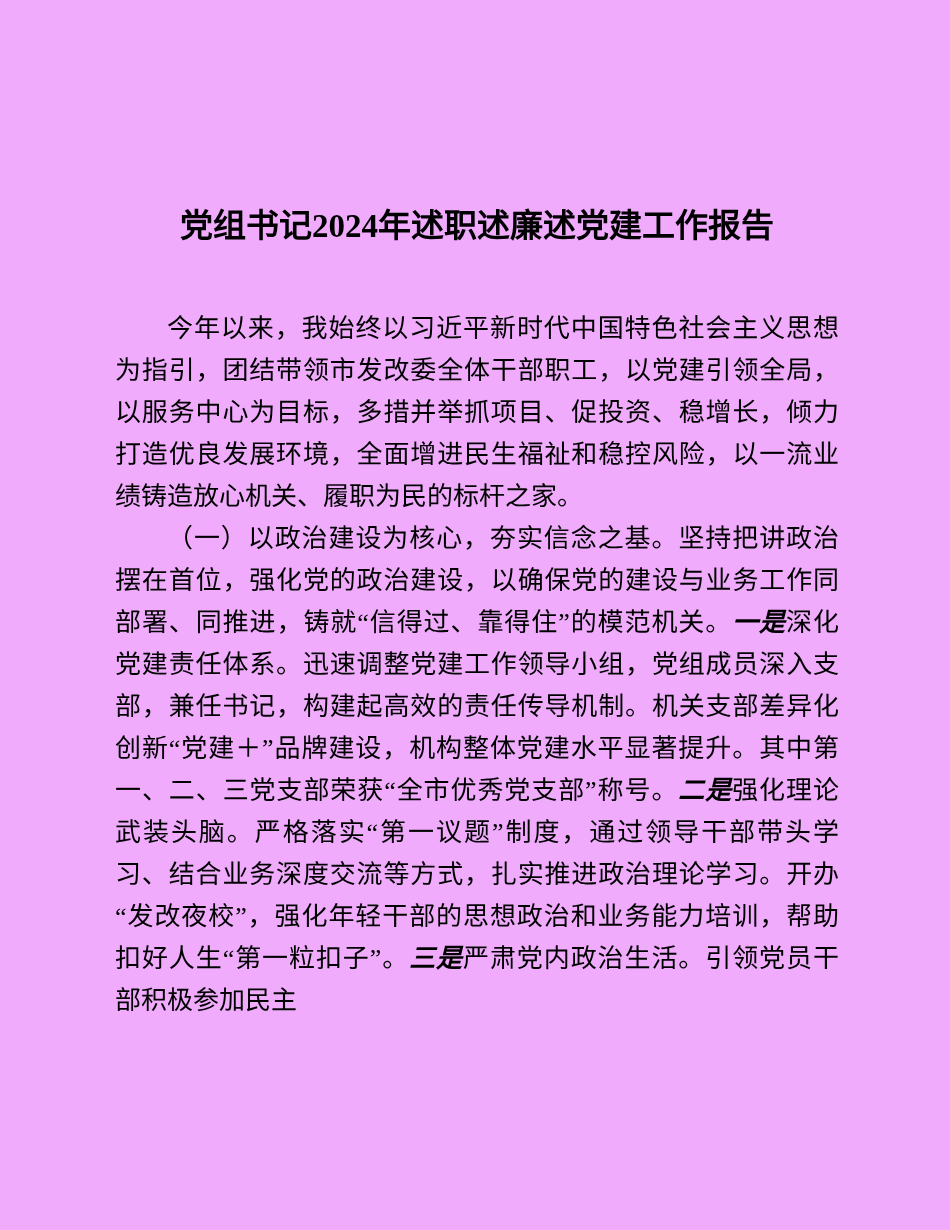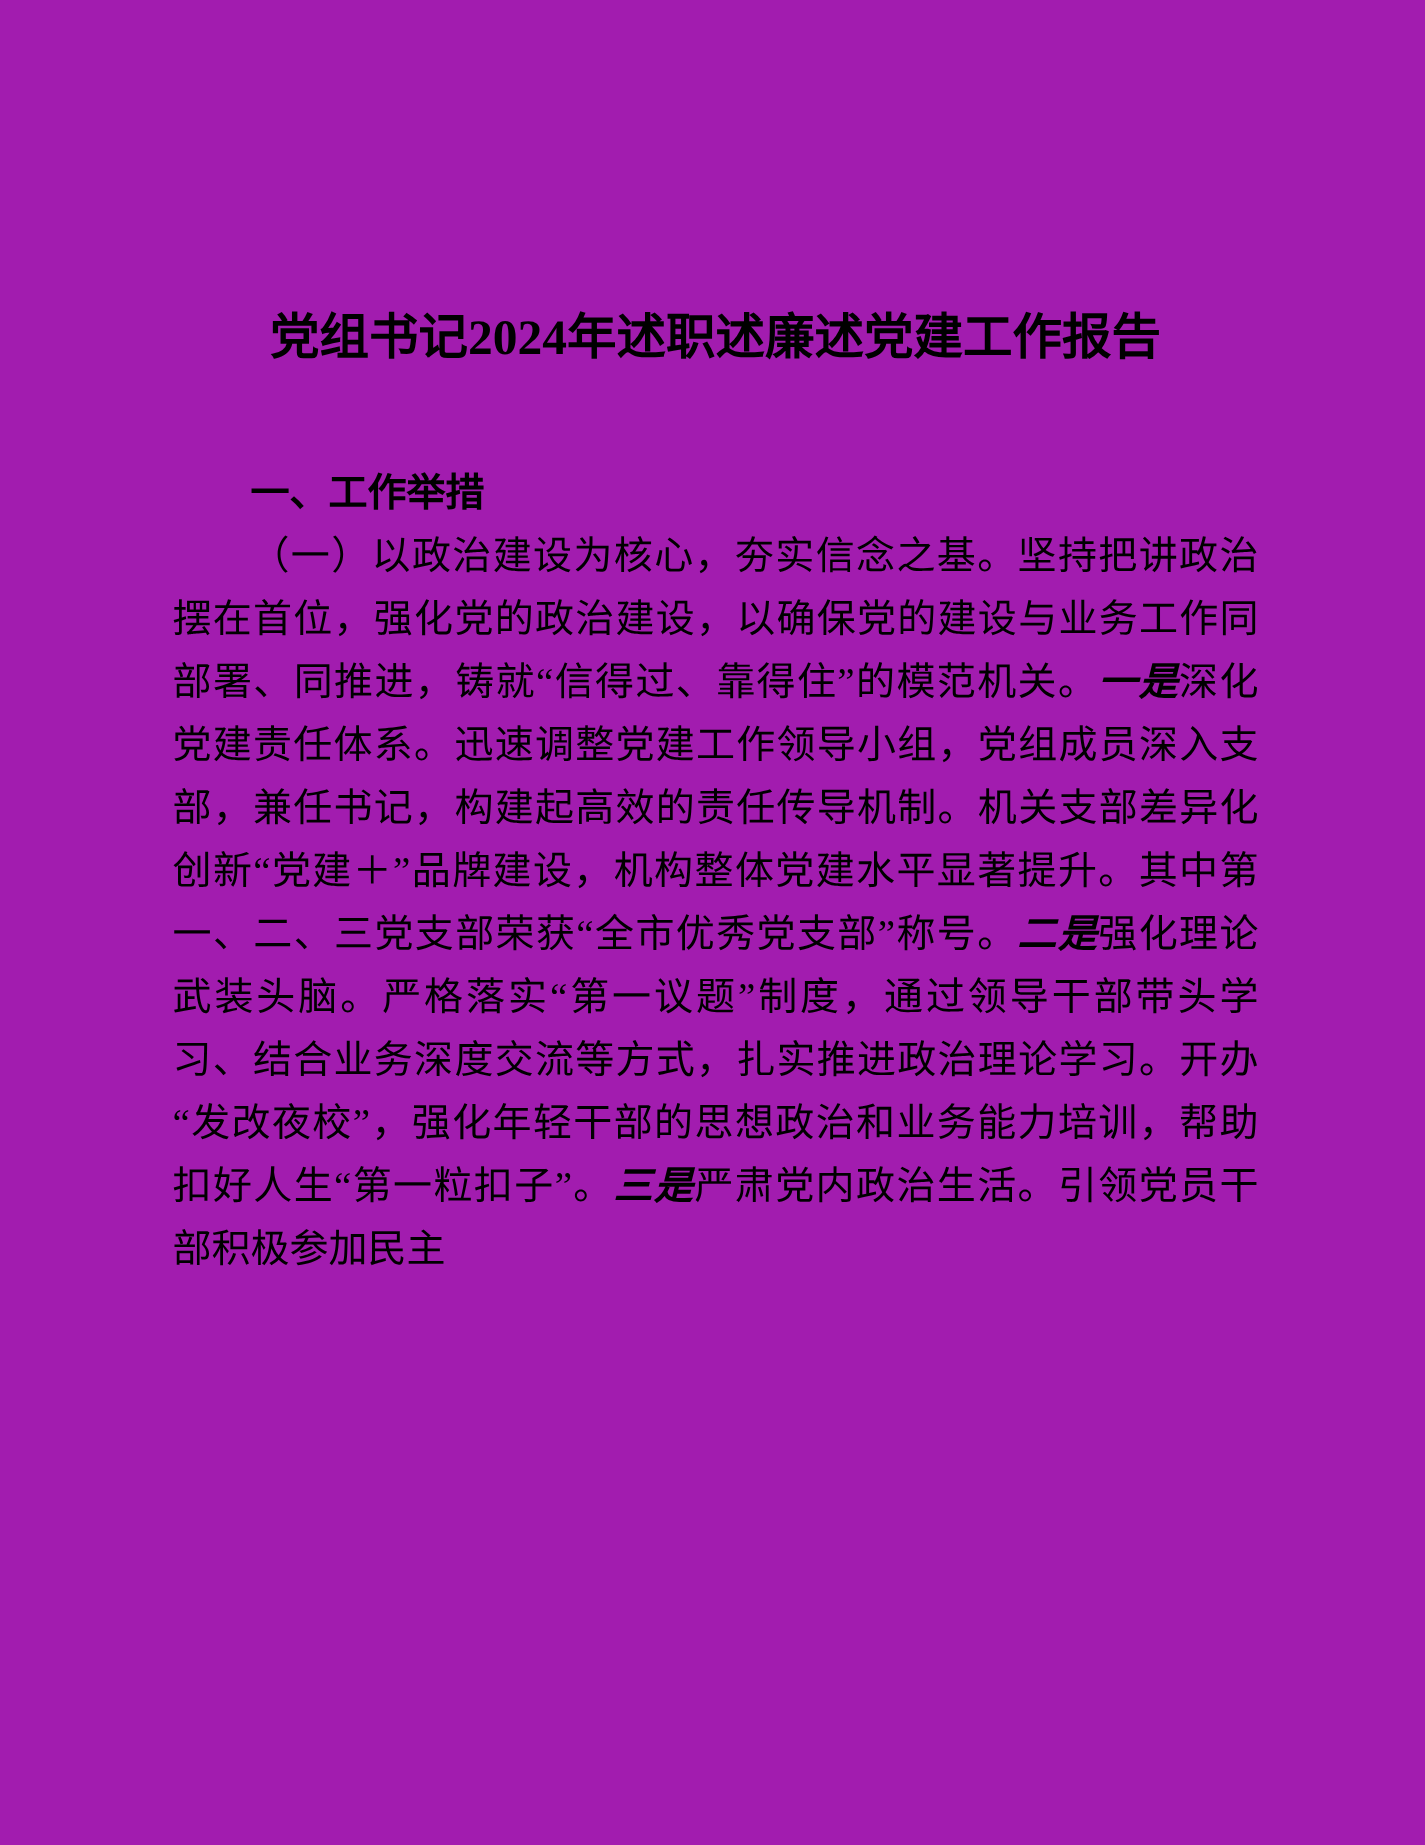--- a/index.html
+++ b/index.html
@@ -4,21 +4,21 @@
 <style>
   html, body {
     margin: 0;
     padding: 0;
     background: #ffffff;
   }
   .page {
     position: relative;
     width: 950px;
     height: 1230px;
-    background: #a21caf;
+    background: #f0abfc;
     box-sizing: border-box;
     padding: 202px 111px 0 115px;
     color: #000000;
     font-family: "Liberation Serif", "DejaVu Serif", serif;
     overflow: hidden;
   }
   .doc-title {
     margin: 0 0 58px 0;
     font-size: 33px;
     line-height: 48px;
@@ -51,20 +51,20 @@
     font-style: italic;
   }
 </style>
 </head>
 <body>
 
 <div class="page">
 
   <h1 class="doc-title">党组书记2024年述职述廉述党建工作报告</h1>
 
+  <p class="body-para">今年以来，我始终以习近平新时代中国特色社会主义思想为指引，团结带领市发改委全体干部职工，以党建引领全局，以服务中心为目标，多措并举抓项目、促投资、稳增长，倾力打造优良发展环境，全面增进民生福祉和稳控风险，以一流业绩铸造放心机关、履职为民的标杆之家。</p>
 
-  <h2 class="section-heading">一、工作举措</h2>
 
   <p class="body-para">
     <span class="bold-lead">（一）以政治建设为核心，夯实信念之基。</span><span>坚持把讲政治摆在首位，强化党的政治建设，以确保党的建设与业务工作同部署、同推进，铸就“信得过、靠得住”的模范机关。</span><span class="point-label">一是</span><span>深化党建责任体系。迅速调整党建工作领导小组，党组成员深入支部，兼任书记，构建起高效的责任传导机制。机关支部差异化创新“党建＋”品牌建设，机构整体党建水平显著提升。其中第一、二、三党支部荣获“全市优秀党支部”称号。</span><span class="point-label">二是</span><span>强化理论武装头脑。严格落实“第一议题”制度，通过领导干部带头学习、结合业务深度交流等方式，扎实推进政治理论学习。开办“发改夜校”，强化年轻干部的思想政治和业务能力培训，帮助扣好人生“第一粒扣子”。</span><span class="point-label">三是</span><span>严肃党内政治生活。引领党员干部积极参加民主</span>
   </p>
 
 </div>
 
 </body></html>

